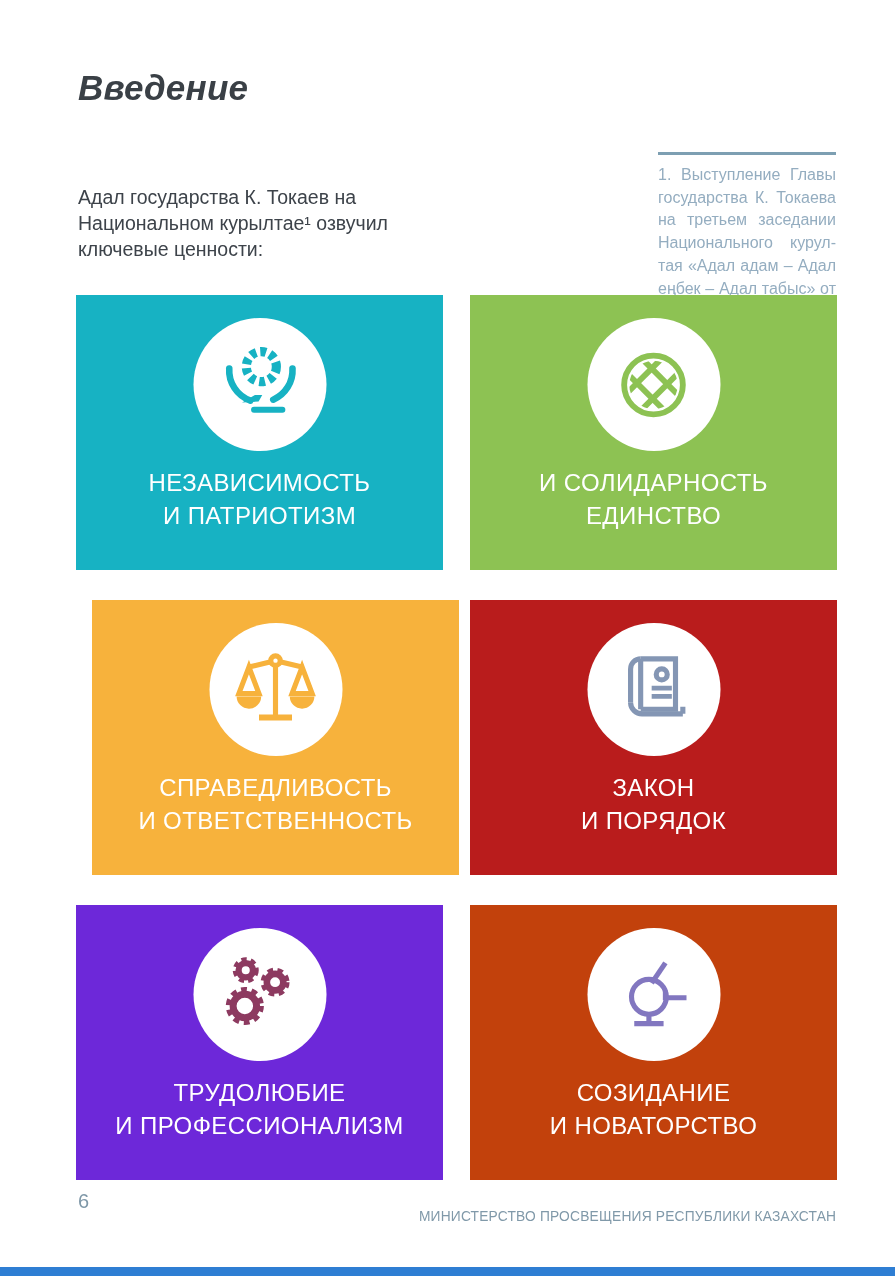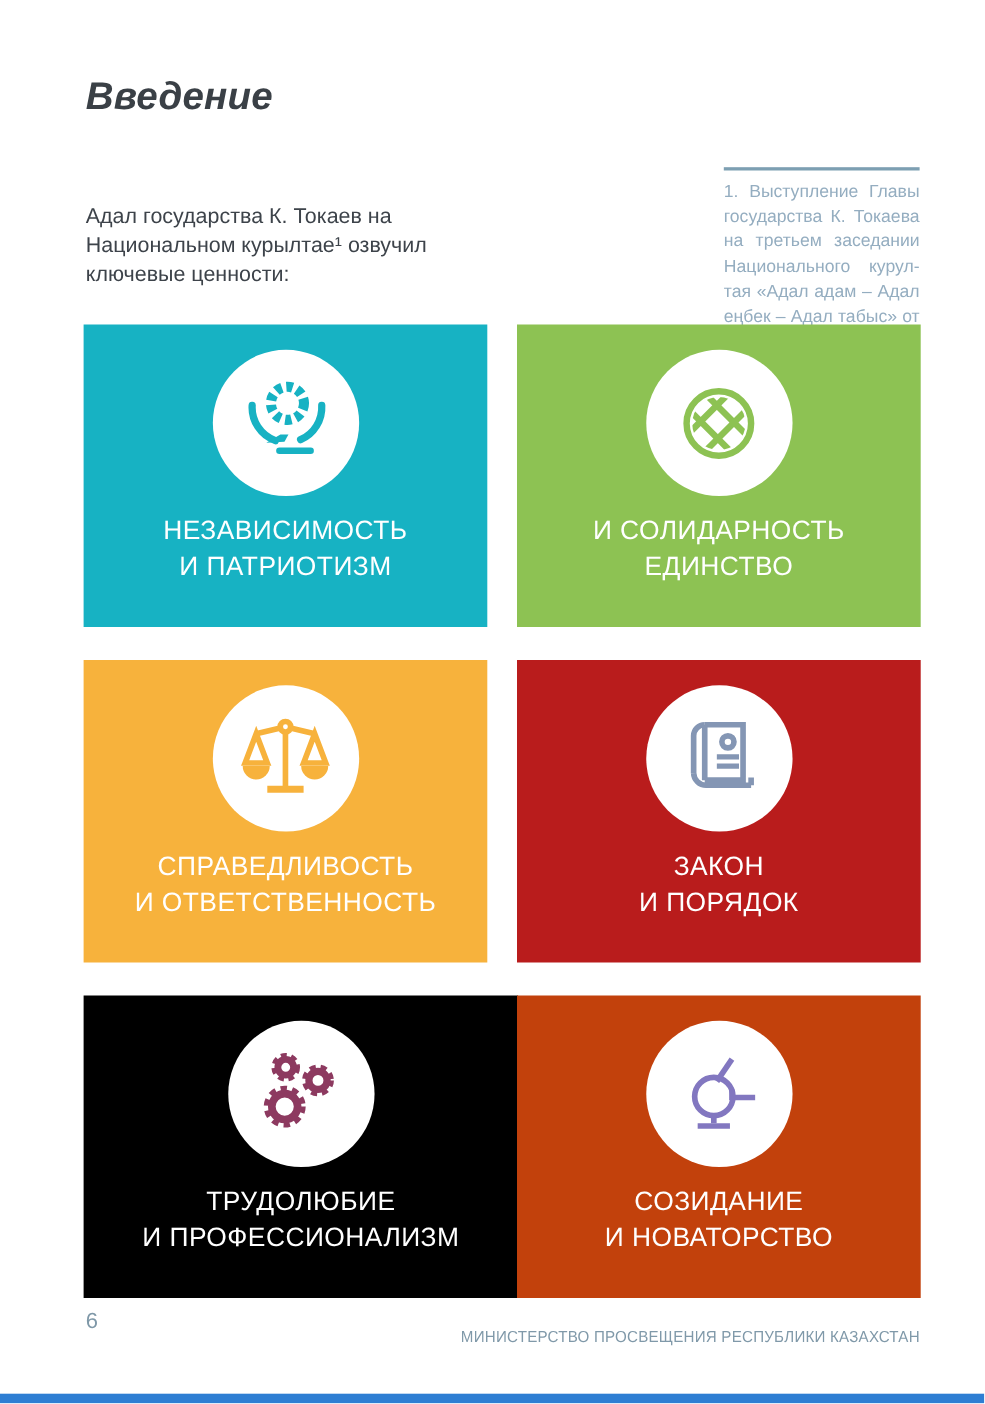--- a/index.html
+++ b/index.html
@@ -108,21 +108,21 @@
             </g>
           </svg>
         </span>
       </div>
       <div class="card-label">
         <div>И СОЛИДАРНОСТЬ</div>
         <div>ЕДИНСТВО</div>
       </div>
     </div>
 
-    <div class="card" style="background: rgb(247, 178, 60);">
+    <div class="card" style="background: rgb(247, 178, 60); margin-left: 16px;">
       <div class="circle">
         <span class="card-icon" style="color: rgb(247, 178, 60);">
           <svg viewBox="0 0 48 48" fill="none" stroke="currentColor" stroke-width="2.8">
             <circle cx="24" cy="8" r="2.6"></circle>
             <path d="M24 10.6 V39"></path>
             <path d="M21.5 8.6 L9.5 11.5 M26.5 8.6 L38.5 11.5"></path>
             <path d="M9.5 11.5 L4 26 H15 Z"></path>
             <path d="M38.5 11.5 L33 26 H44 Z"></path>
             <path d="M2.8 27.5 a6.7 6.7 0 0 0 13.4 0 Z" fill="currentColor" stroke="none"></path>
             <path d="M31.8 27.5 a6.7 6.7 0 0 0 13.4 0 Z" fill="currentColor" stroke="none"></path>
@@ -149,21 +149,21 @@
             <path d="M23 23 H34 M23 27.5 H34" stroke-width="2.6"></path>
           </svg>
         </span>
       </div>
       <div class="card-label">
         <div>ЗАКОН</div>
         <div>И ПОРЯДОК</div>
       </div>
     </div>
 
-    <div class="card" style="background: #000000; padding-left: 28px;">
+    <div class="card" style="background: #6d28d9;">
       <div class="circle">
         <span class="card-icon" style="color: rgb(141, 58, 96);">
           <svg viewBox="0 0 48 48" fill="none" stroke="currentColor">
             <circle cx="16.5" cy="10.5" r="5.6" stroke-width="3" stroke-dasharray="2.7 2.1"></circle>
             <circle cx="16.5" cy="10.5" r="3.9" stroke-width="3.4"></circle>
             <circle cx="32.5" cy="17" r="6.4" stroke-width="3" stroke-dasharray="2.9 2.3"></circle>
             <circle cx="32.5" cy="17" r="4.5" stroke-width="3.6"></circle>
             <circle cx="16" cy="30" r="8.8" stroke-width="3.2" stroke-dasharray="3.1 2.5"></circle>
             <circle cx="16" cy="30" r="6.4" stroke-width="3.8"></circle>
           </svg>

